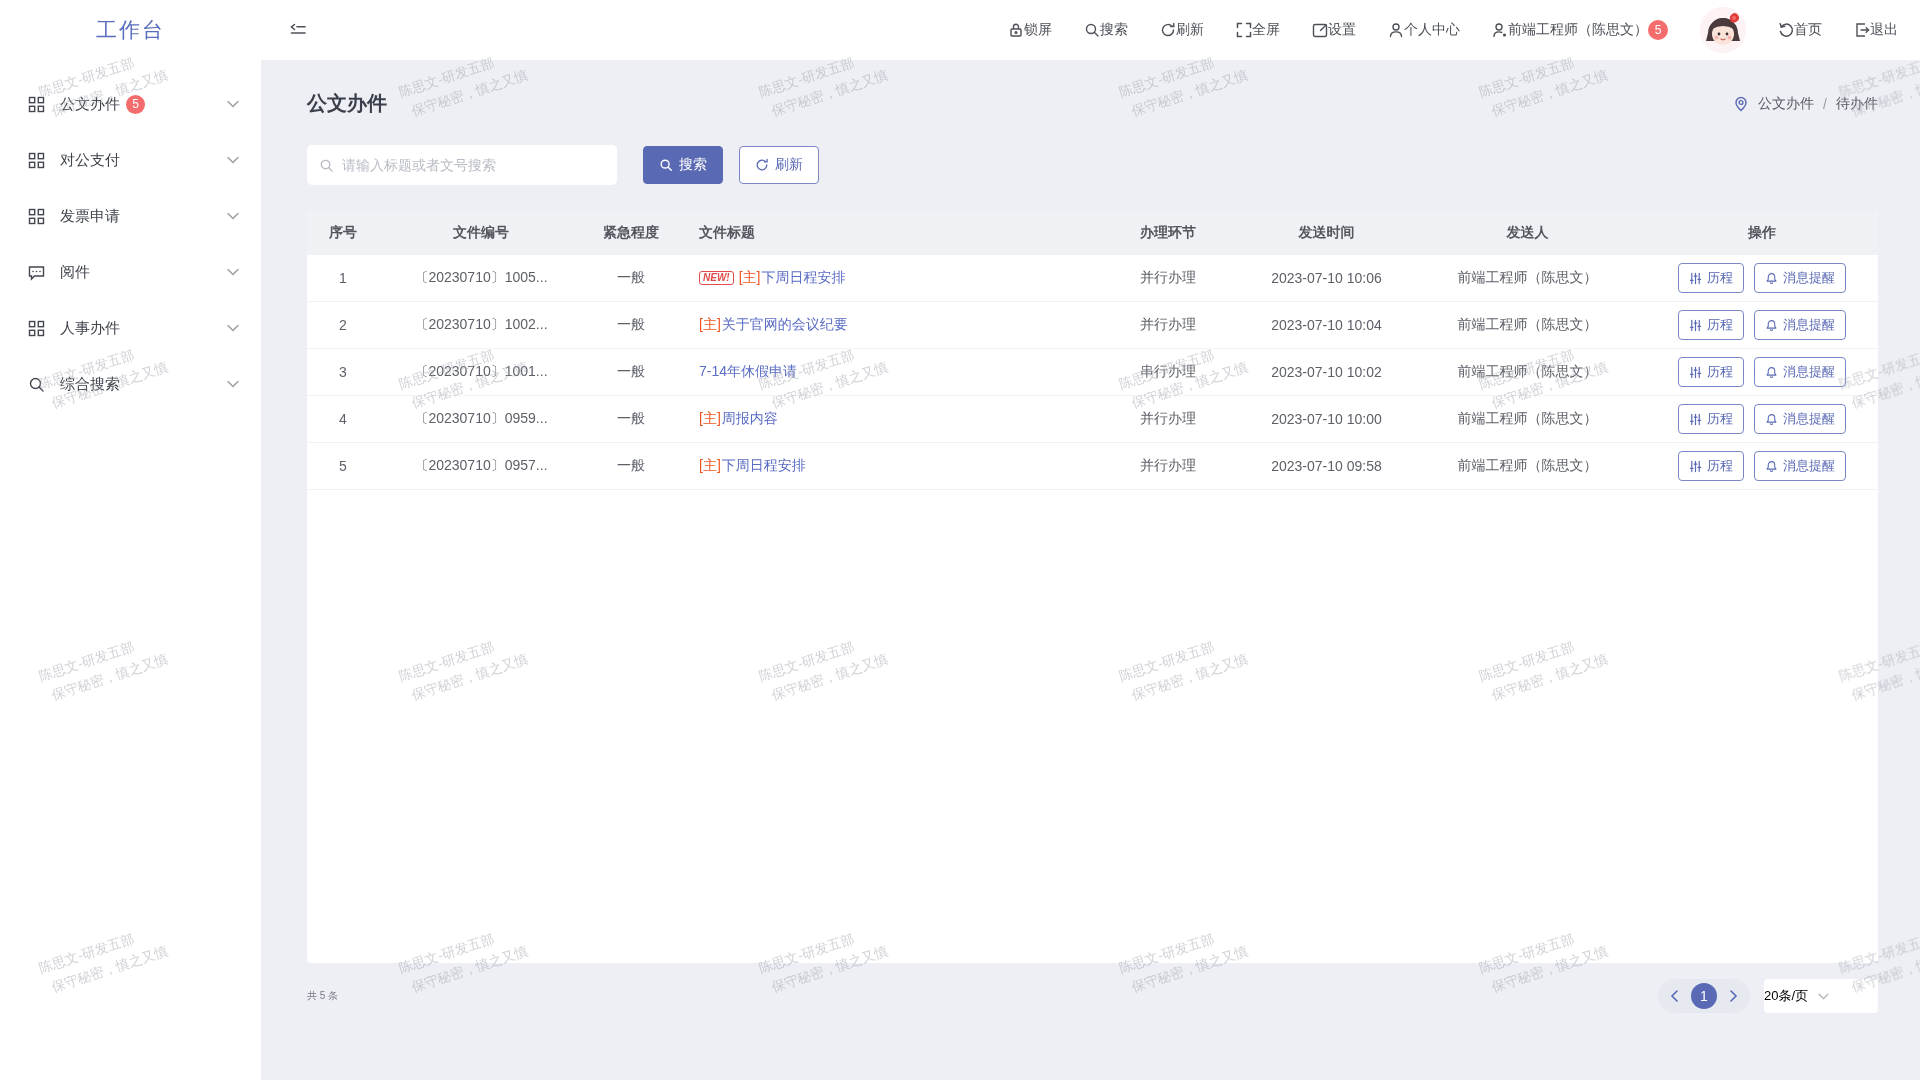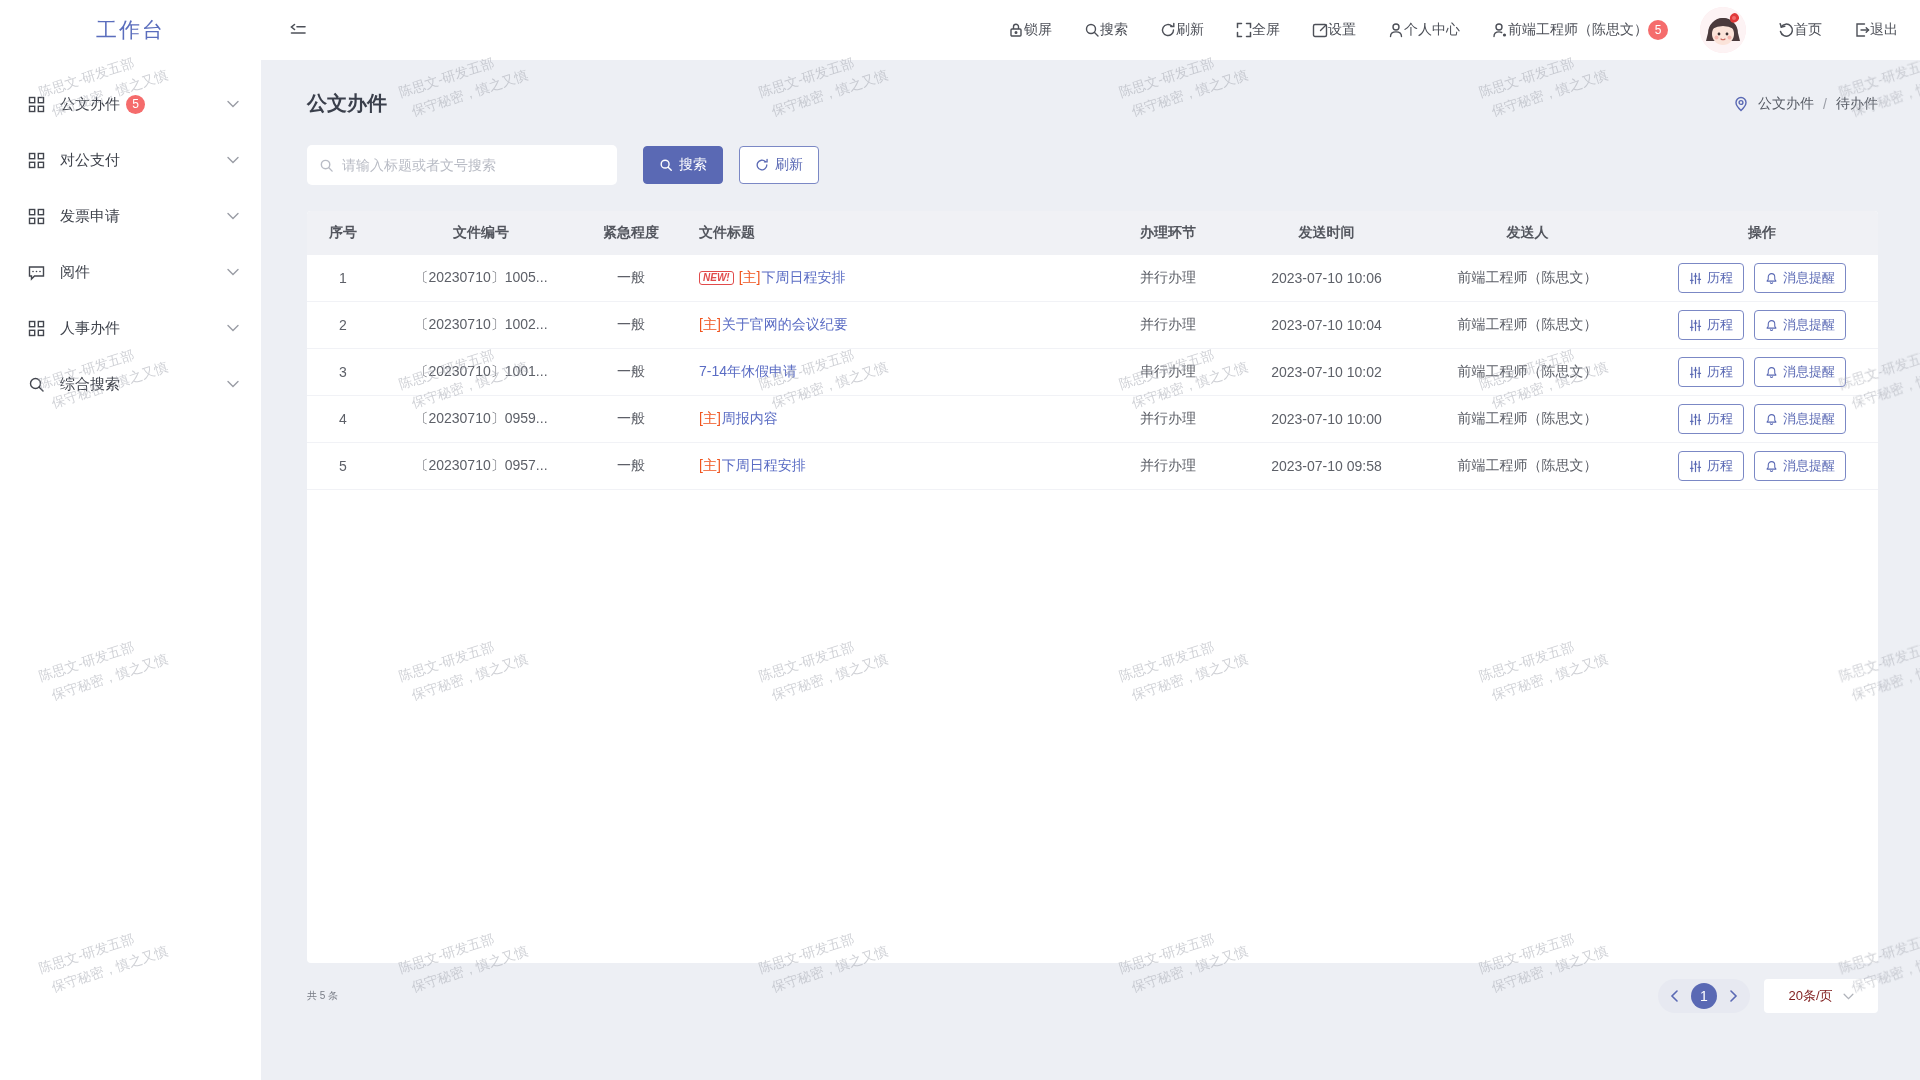--- a/index.html
+++ b/index.html
@@ -71,21 +71,21 @@
   
   .footer-row { margin-top:16px; display:flex; align-items:center; }
   .total-text { font-size:10px; color:#787c85; }
   .pager { margin-left:auto; display:flex; align-items:center; gap:14px; }
   .page-pill { background:#e7e9f1; border-radius:17px; height:34px; display:flex; align-items:center;
                padding:0 12px; gap:12px; }
   .page-arrow { color:#5a69b4; display:flex; cursor:pointer; }
   .page-num { width:26px; height:26px; border-radius:50%; background:#5a69b4; color:#fff; font-size:14px;
               display:flex; align-items:center; justify-content:center; cursor:pointer; }
   .page-size { width:114px; height:34px; background:#fff; border-radius:4px; display:flex; align-items:center;
-               justify-content:center; gap:10px; font-size:13px; color:#7f1d1d; cursor:pointer; }
+               gap:10px; font-size:13px; color:#000000; cursor:pointer; }
 
   
   .wm-layer { position:fixed; inset:0; pointer-events:none; z-index:5; }
   .wm-tile { position:absolute; transform:rotate(-18deg); color:#a9acb5; opacity:.55; font-size:13.5px;
              line-height:1.65; white-space:nowrap; }
   .wm-tile .l2 { padding-left:6px; }
 </style>
 </head>
 <body>
 

